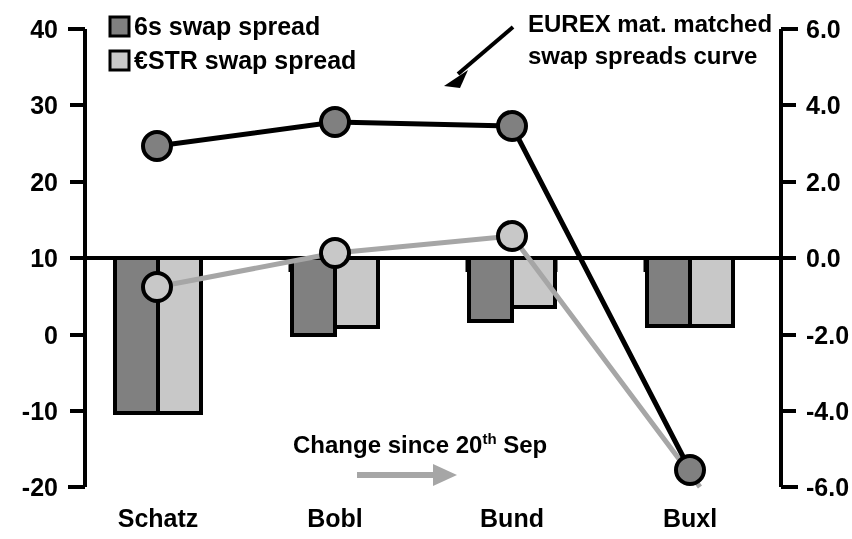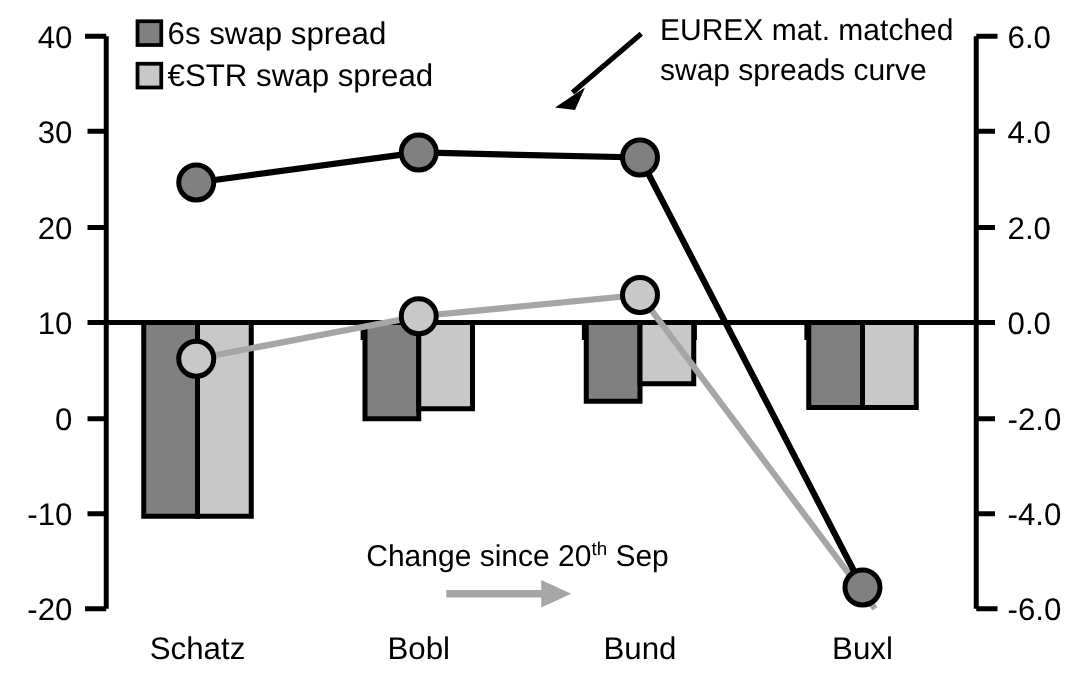--- a/index.html
+++ b/index.html
@@ -1,18 +1,18 @@
 <!DOCTYPE html>
 <html><head>
 <meta charset="utf-8">
 <style>
   html,body{margin:0;padding:0;background:#ffffff;}
   body{width:852px;height:539px;overflow:hidden;
        font-family:"Liberation Sans",sans-serif;color:#000;}
-  #chart-root{position:relative;width:852px;height:539px;}
+  #chart-root{position:relative;width:852px;height:539px;font-weight:bold;}
   svg{display:block;}
   .tick-label{font-size:25px;fill:#000;font-family:"Liberation Sans",sans-serif;}
   .cat-label{font-size:25px;fill:#000;font-family:"Liberation Sans",sans-serif;text-anchor:middle;}
   .legend-text{font-size:25px;fill:#000;font-family:"Liberation Sans",sans-serif;}
   .anno-text{font-size:24px;fill:#000;font-family:"Liberation Sans",sans-serif;}
   .anno-sup{font-size:15px;fill:#000;font-family:"Liberation Sans",sans-serif;}
 </style>
 </head>
 <body>
 

